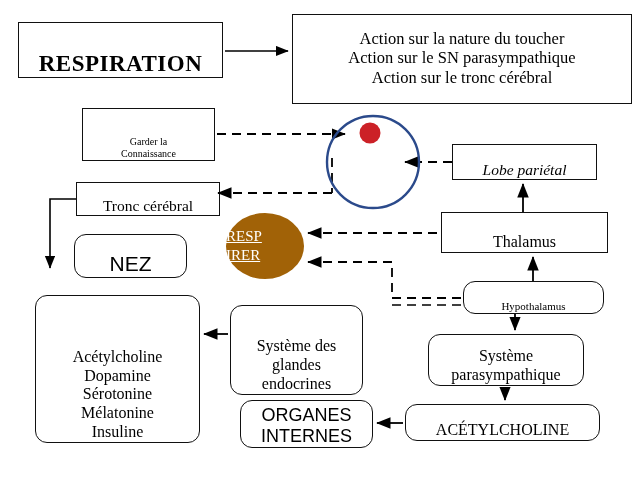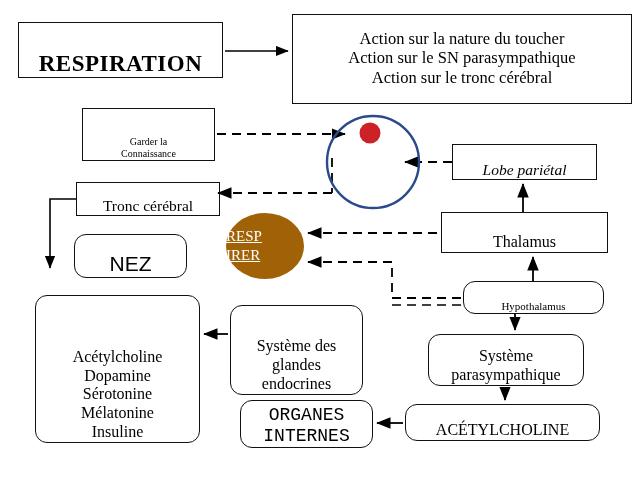--- a/index.html
+++ b/index.html
@@ -31,21 +31,21 @@
   #action-box{left:292px;top:14px;width:340px;height:90px;font-size:16.5px;padding:16px 6px;}
   #garder{left:82px;top:108px;width:133px;height:53px;font-size:10px;}
   #lobe{left:452px;top:144px;width:145px;height:36px;font-size:15.5px;font-style:italic;}
   #tronc{left:76px;top:182px;width:144px;height:34px;font-size:15.5px;}
   #thalamus{left:441px;top:212px;width:167px;height:41px;font-size:16px;}
   #nez{left:74px;top:234px;width:113px;height:44px;font-size:21px;font-family:"Liberation Sans", sans-serif;}
   #hypothalamus{left:463px;top:281px;width:141px;height:33px;font-size:11px;}
   #neuro{left:35px;top:295px;width:165px;height:148px;font-size:16px;}
   #glandes{left:230px;top:293px;width:133px;height:90px;font-size:16px;margin-top:12px;}
   #parasymp{left:428px;top:334px;width:156px;height:52px;font-size:16px;}
-  #organes{left:240px;top:400px;width:133px;height:48px;font-size:18px;font-family:Liberation Mono, monospace;}
+  #organes{left:240px;top:400px;width:133px;height:48px;font-size:18px;font-family:Liberation Sans, sans-serif;}
   #acetylcholine{left:405px;top:404px;width:195px;height:37px;font-size:16px;}
 
   #respirer{
     position:absolute;left:226px;top:213px;width:78px;height:66px;
     background:#a16207;border-radius:50%;
     display:flex;flex-direction:column;align-items:flex-start;justify-content:center;
     color:#fff;font-size:15px;line-height:1.25;
     z-index:3;
     text-decoration:underline;
   }

